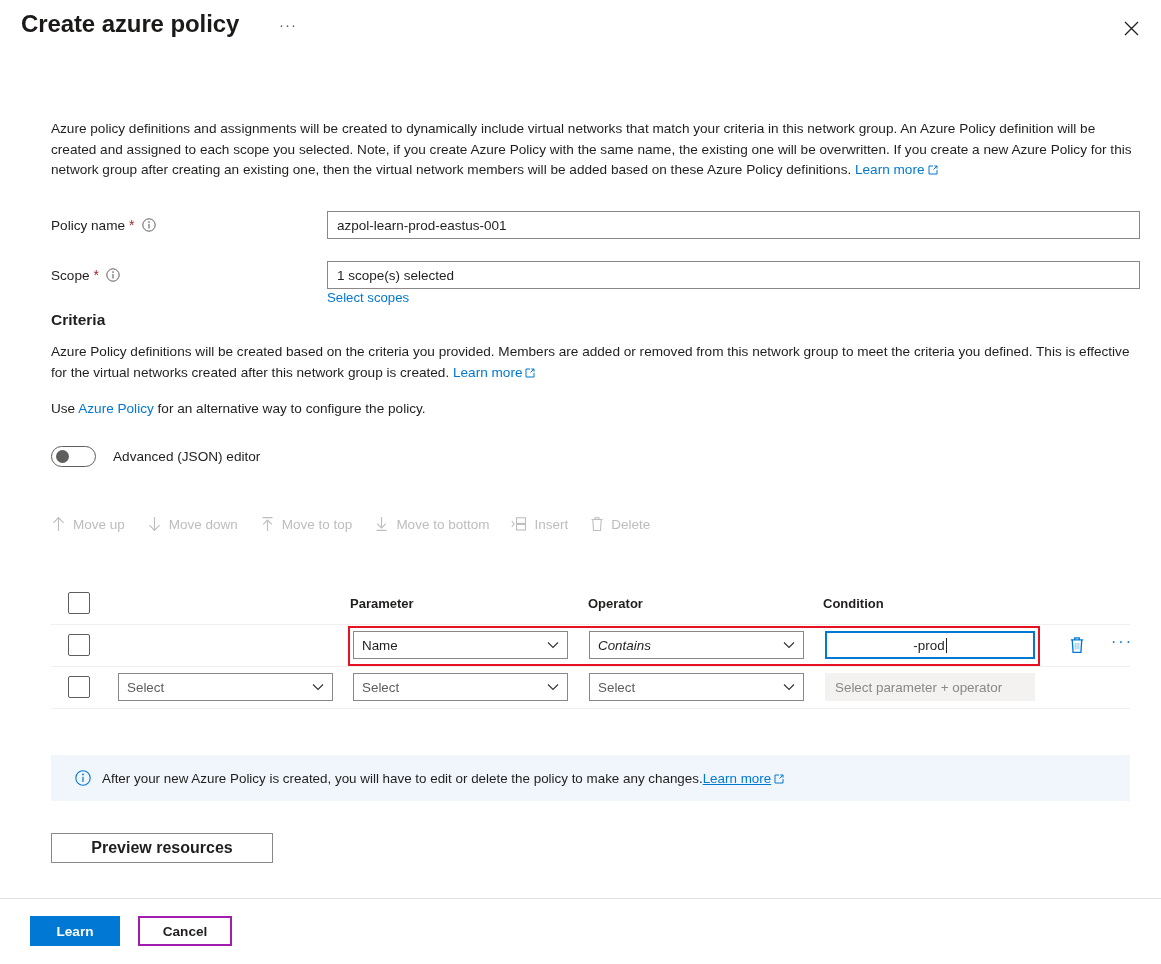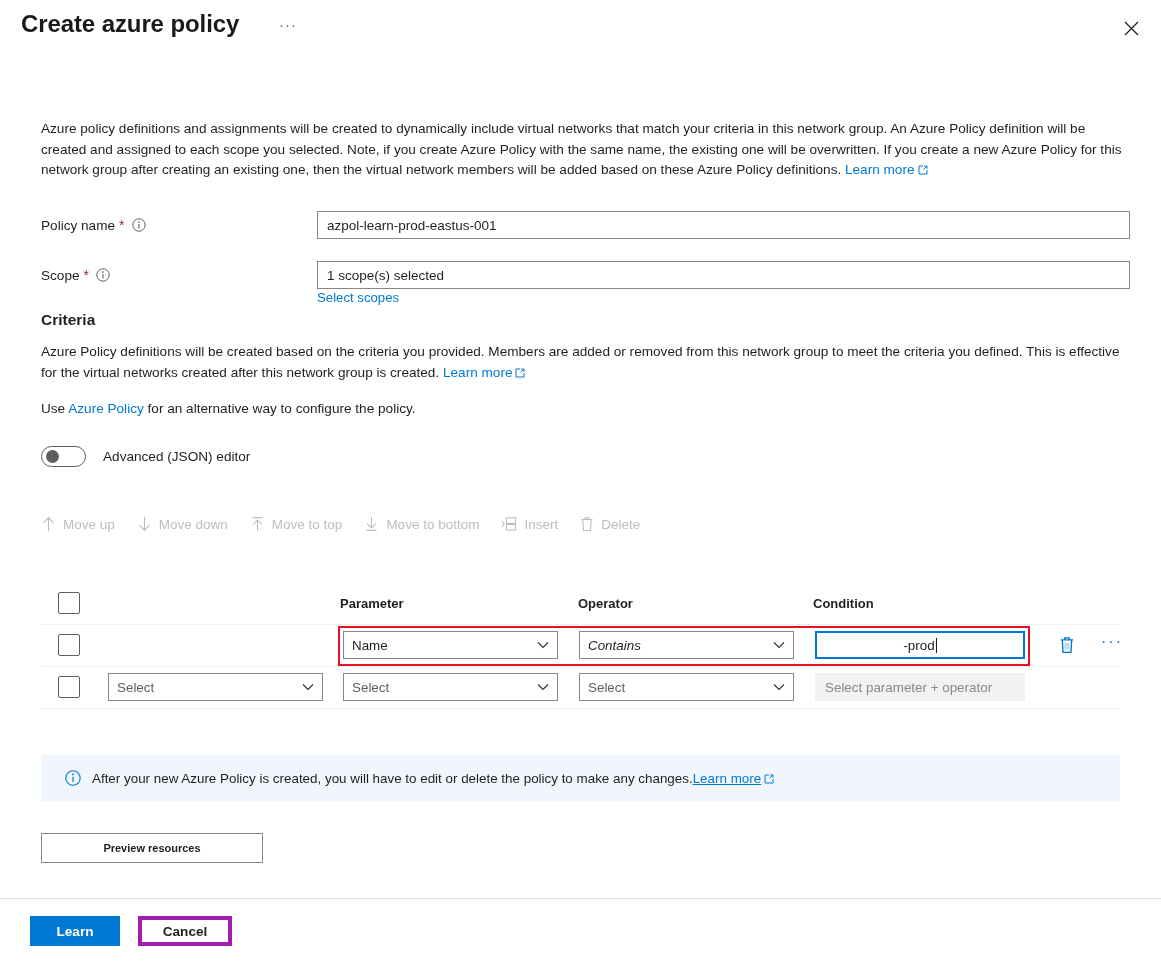--- a/index.html
+++ b/index.html
@@ -44,21 +44,21 @@
     width: 32px; height: 32px;
     display: flex; align-items: center; justify-content: center;
     cursor: pointer;
     color: #201f1e;
   }
   .close-btn svg { display: block; }
 
   
   .content {
     position: absolute;
-    left: 0; top: 58px;
+    left: 10px; top: 58px;
     width: 957px;
     height: 840px;
   }
 
   .intro {
     position: absolute;
     left: 41px; top: 61px;
     width: 1090px;
     font-size: 13.6px;
     line-height: 20.5px;
@@ -290,21 +290,21 @@
   }
   .infobar .i-ico { margin-right: 11px; display: flex; }
 
   .preview-btn {
     position: absolute;
     left: 41px; top: 775px;
     width: 222px; height: 30px;
     border: 1px solid #8a8886;
     background: #ffffff;
     font-family: "Liberation Sans", sans-serif;
-    font-size: 11px;
+    font-size: 16px;
     font-weight: 600;
     color: #201f1e;
     cursor: pointer;
   }
 
   
   .footer {
     position: absolute;
     left: 0; bottom: 0;
     width: 1161px; height: 66px;
@@ -322,21 +322,21 @@
     font-size: 13.6px;
     font-weight: 600;
     cursor: pointer;
   }
   .btn-secondary {
     position: absolute;
     left: 138px; top: 17px;
     width: 94px; height: 30px;
     background: #ffffff;
     color: #201f1e;
-    border: 4px solid #a21caf;
+    border: 2px solid #a21caf;
     font-family: "Liberation Sans", sans-serif;
     font-size: 13.6px;
     font-weight: 600;
     cursor: pointer;
   }
 </style>
 </head>
 <body>
 
 <div class="titlebar">

